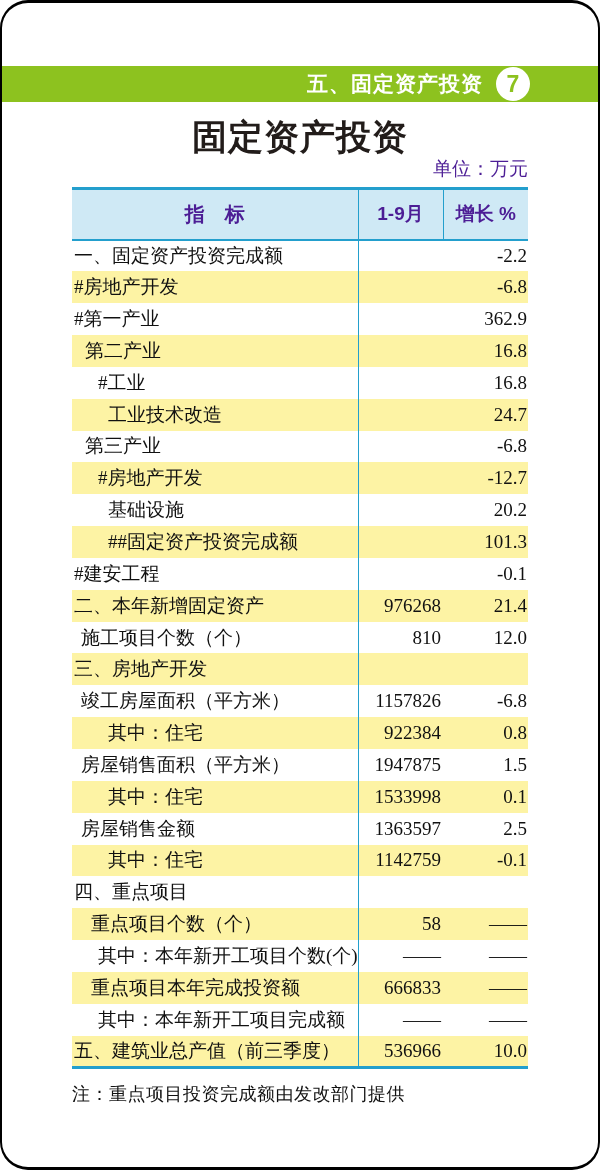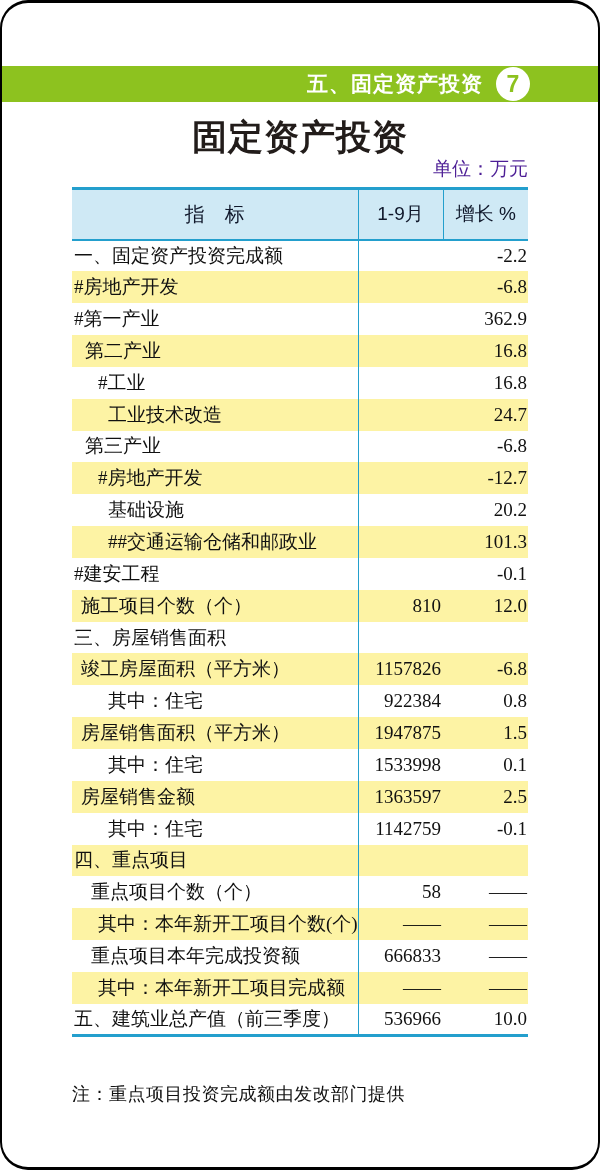--- a/index.html
+++ b/index.html
@@ -58,21 +58,21 @@
     width:456px;table-layout:fixed;
     border-collapse:collapse;
     border-top:3px solid var(--table-line);
     border-bottom:3px solid var(--table-line);
   }
   col.c1{width:286px}
   col.c2{width:85px}
   col.c3{width:85px}
   thead tr{height:51px;background:var(--header-bg);}
   thead th{
-    font-family:var(--sans);font-weight:normal;font-size:20px;color:#0f172a;
+    font-family:var(--sans);font-weight:bold;font-size:20px;color:#4c1d95;
     border-bottom:2px solid var(--table-line);
     padding:0;text-align:center;
   }
   thead th.h1,thead th.h2{border-right:1.5px solid var(--table-line);}
   thead th.h2,thead th.h3{font-size:19px;}
   tbody tr{height:31.85px;}
   tbody tr:nth-child(even){background:var(--row-stripe);}
   tbody td{
     font-family:var(--serif);font-size:19px;color:#111;
     padding:0;white-space:nowrap;overflow:hidden;
@@ -161,36 +161,41 @@
           <td class="indicator ind4">#房地产开发</td>
           <td class="num"></td>
           <td class="pct">-12.7</td>
         </tr>
         <tr>
           <td class="indicator ind5">基础设施</td>
           <td class="num"></td>
           <td class="pct">20.2</td>
         </tr>
         <tr>
-          <td class="indicator ind5">##交通运输仓储和邮政业</td>
+          <td class="indicator ind5">##固定资产投资完成额</td>
           <td class="num"></td>
           <td class="pct">101.3</td>
         </tr>
         <tr>
           <td class="indicator ind0">#建安工程</td>
           <td class="num"></td>
           <td class="pct">-0.1</td>
+        </tr>
+        <tr>
+          <td class="indicator ind0">二、本年新增固定资产</td>
+          <td class="num">976268</td>
+          <td class="pct">21.4</td>
         </tr>
         <tr>
           <td class="indicator ind1">施工项目个数（个）</td>
           <td class="num">810</td>
           <td class="pct">12.0</td>
         </tr>
         <tr>
-          <td class="indicator ind0">三、房屋销售面积</td>
+          <td class="indicator ind0">三、房地产开发</td>
           <td class="num"></td>
           <td class="pct"></td>
         </tr>
         <tr>
           <td class="indicator ind1">竣工房屋面积（平方米）</td>
           <td class="num">1157826</td>
           <td class="pct">-6.8</td>
         </tr>
         <tr>
           <td class="indicator ind5">其中：住宅</td>

